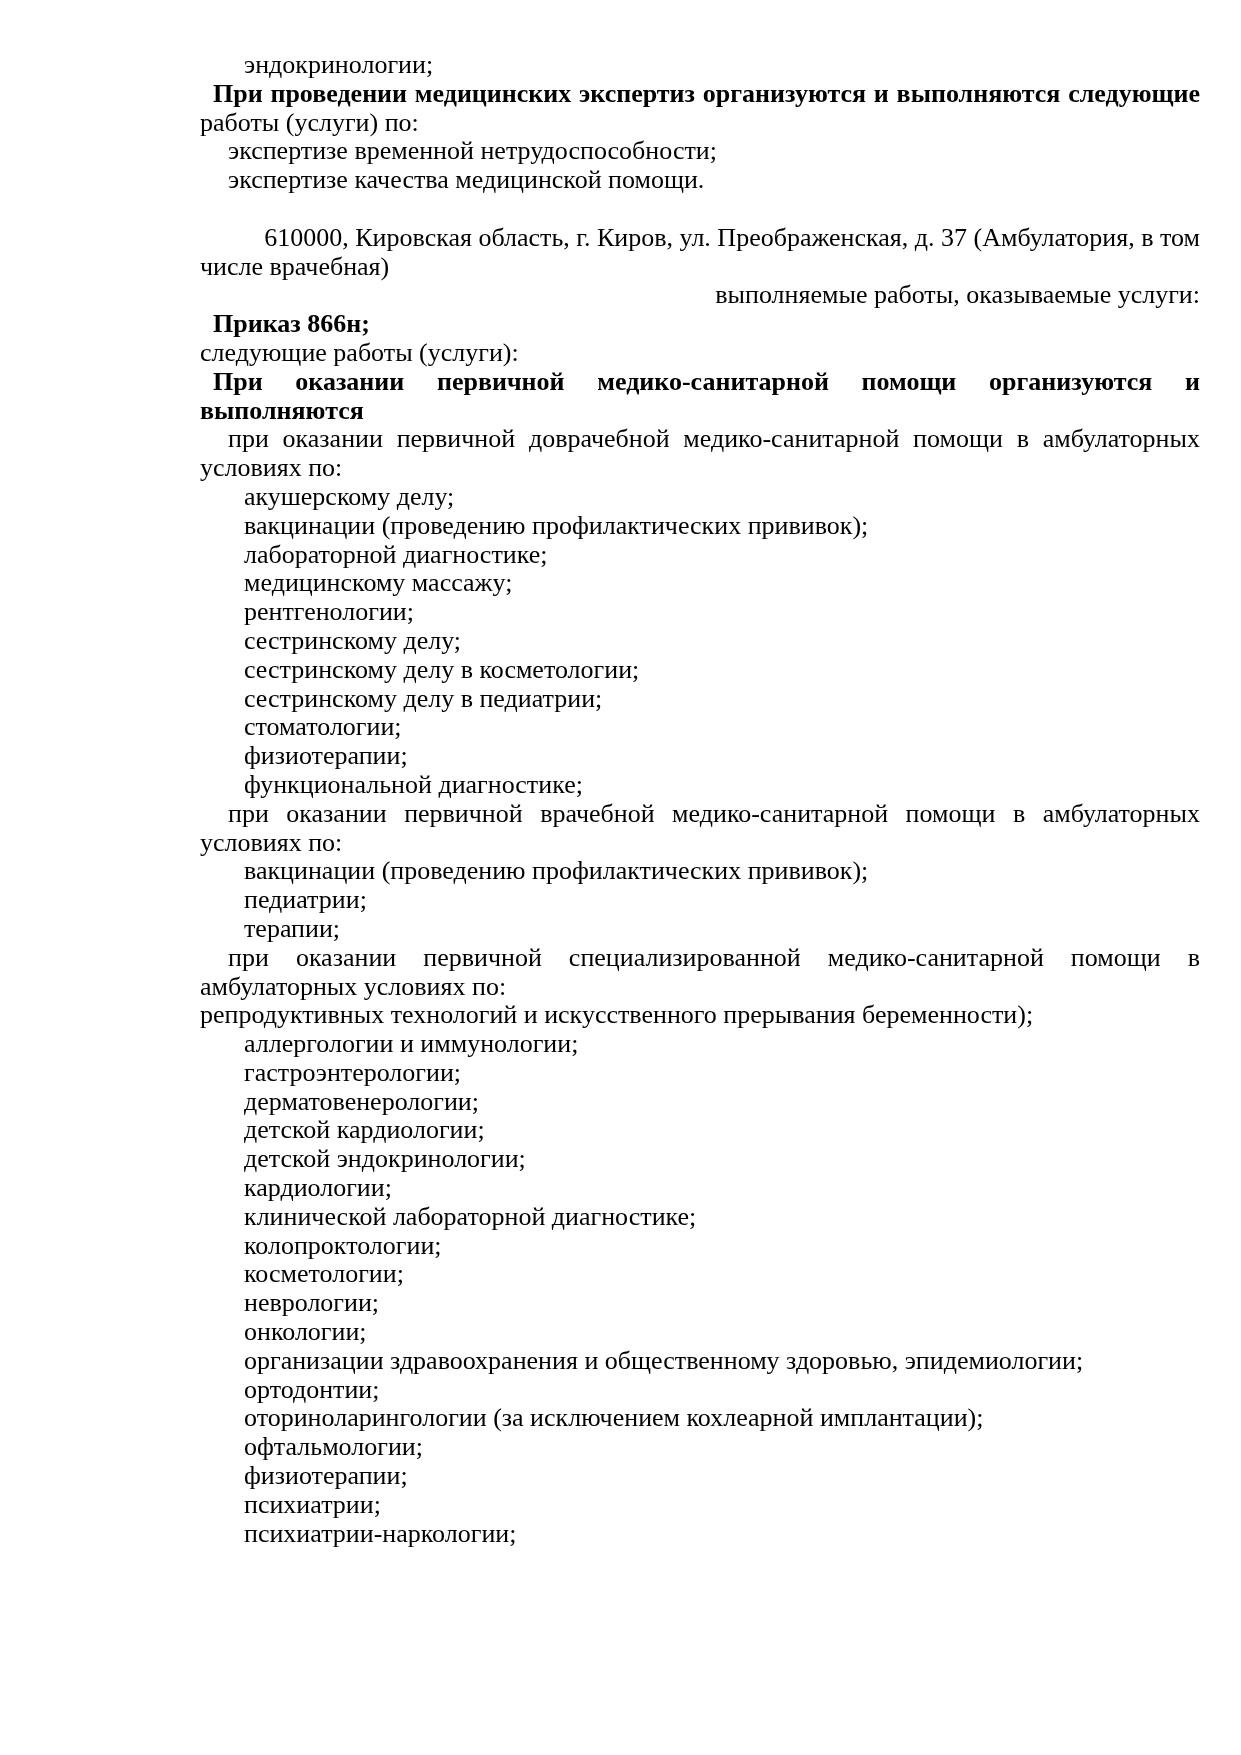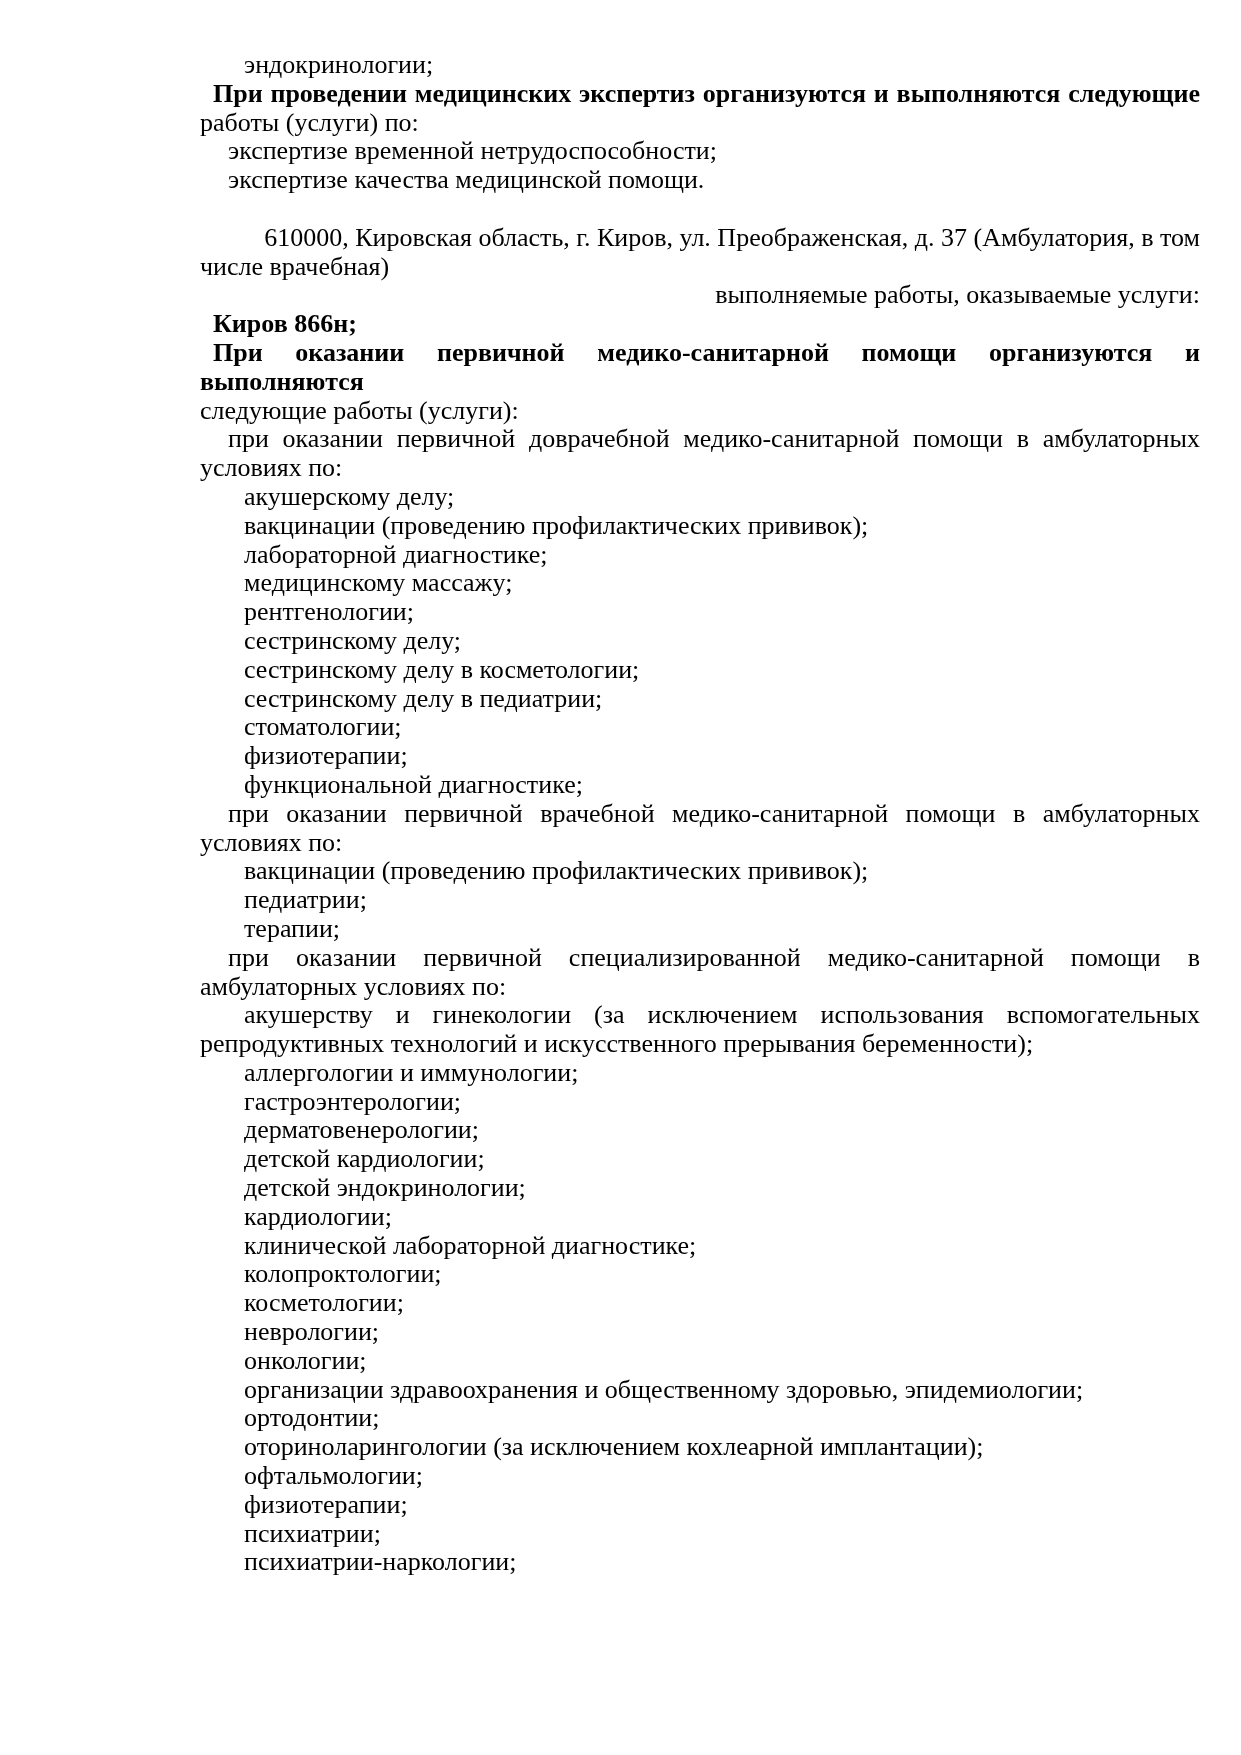--- a/index.html
+++ b/index.html
@@ -74,25 +74,25 @@
         <div class="line first"></div>
       </div>
       <div class="para indent-0">
         <div class="line first">610000, Кировская область, г. Киров, ул. Преображенская, д. 37 (Амбулатория, в том</div>
         <div class="line">числе врачебная)</div>
       </div>
       <div class="para indent-0">
         <div class="line first">выполняемые работы, оказываемые услуги:</div>
       </div>
       <div class="para indent-1">
-        <div class="line first">Киров 866н;</div>
+        <div class="line first">Приказ 866н;</div>
       </div>
       <div class="para indent-1">
+        <div class="line">следующие работы (услуги):</div>
         <div class="line first stretch">При оказании первичной медико-санитарной помощи организуются и выполняются</div>
-        <div class="line">следующие работы (услуги):</div>
       </div>
       <div class="para indent-2">
         <div class="line first stretch">при оказании первичной доврачебной медико-санитарной помощи в амбулаторных</div>
         <div class="line">условиях по:</div>
       </div>
       <div class="para indent-3">
         <div class="line first">акушерскому делу;</div>
       </div>
       <div class="para indent-3">
         <div class="line first">вакцинации (проведению профилактических прививок);</div>
@@ -135,21 +135,20 @@
         <div class="line first">педиатрии;</div>
       </div>
       <div class="para indent-3">
         <div class="line first">терапии;</div>
       </div>
       <div class="para indent-2">
         <div class="line first stretch">при оказании первичной специализированной медико-санитарной помощи в</div>
         <div class="line">амбулаторных условиях по:</div>
       </div>
       <div class="para indent-3">
-        <div class="line first stretch">акушерству и гинекологии (за исключением использования вспомогательных</div>
         <div class="line">репродуктивных технологий и искусственного прерывания беременности);</div>
       </div>
       <div class="para indent-3">
         <div class="line first">аллергологии и иммунологии;</div>
       </div>
       <div class="para indent-3">
         <div class="line first">гастроэнтерологии;</div>
       </div>
       <div class="para indent-3">
         <div class="line first">дерматовенерологии;</div>

